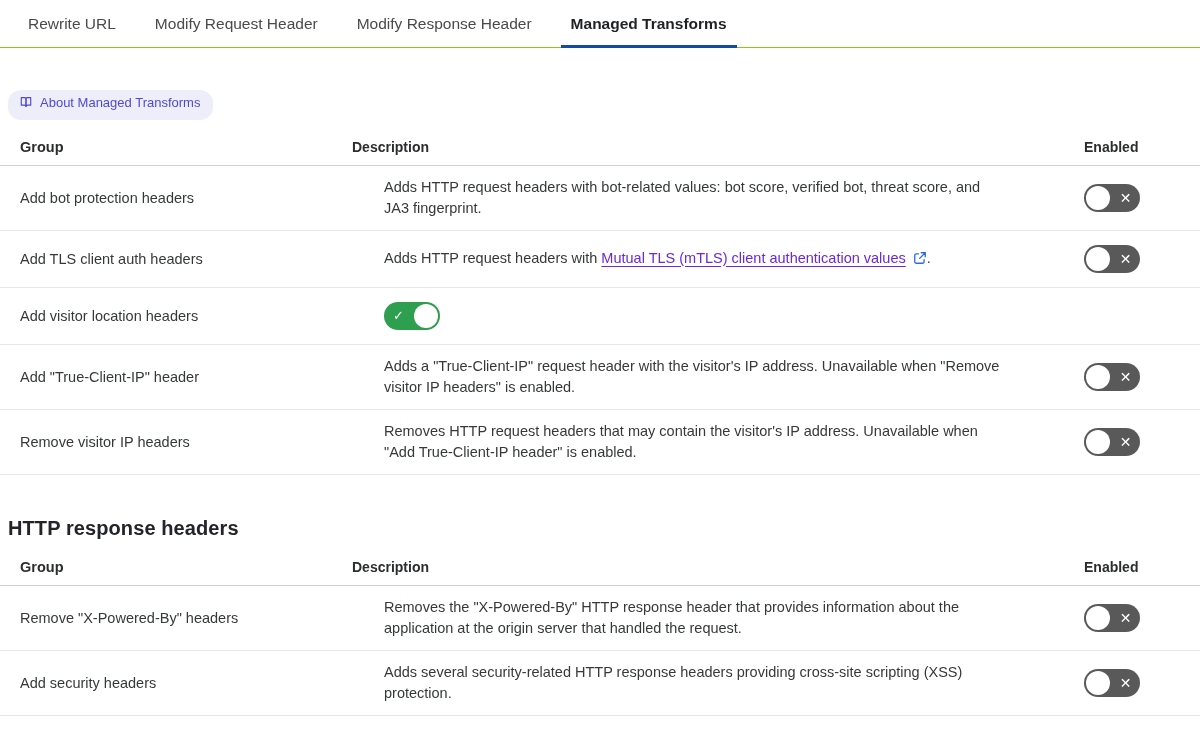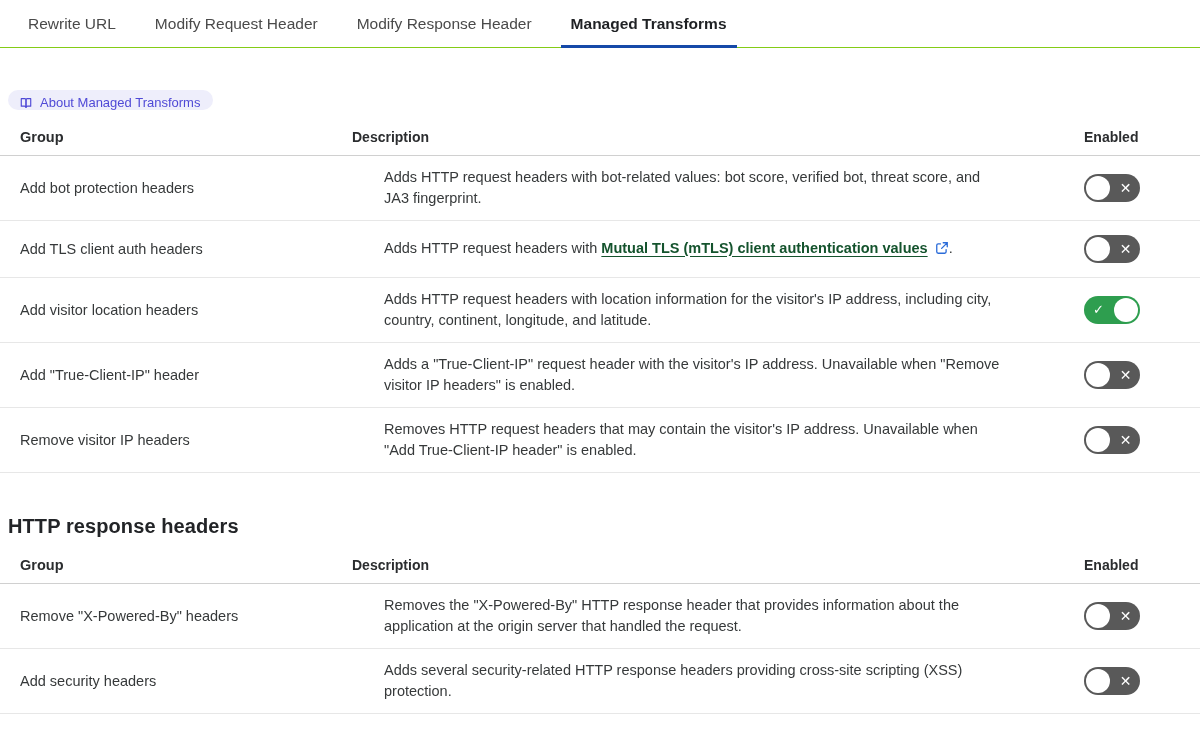--- a/index.html
+++ b/index.html
@@ -50,27 +50,26 @@
     margin: 42px 8px 14px;
   }
   .section-title {
     font-size: 20px;
     font-weight: 700;
     color: #222427;
     letter-spacing: .1px;
   }
   .about-badge {
     display: inline-flex;
-    align-items: center;
     gap: 7px;
     background: #eeeefb;
     color: #4f49d6;
     border: none;
     border-radius: 13px;
-    padding: 5px 13px 0 11px;
+    padding: 5px 13px 10px 11px;
     font-size: 13px;
     font-family: inherit;
     cursor: pointer;
     white-space: nowrap;
   }
   .about-badge svg { display: block; }
 
   
   .table { width: 100%; }
   .trow, .thead {
@@ -89,24 +88,23 @@
   }
   .trow {
     border-bottom: 1px solid #e7e7e7;
     min-height: 57px;
     padding: 11px 0;
     gap: 32px;
   }
   .cell.group { padding-left: 20px; font-size: 14.5px; }
   .cell.desc  { font-size: 14.5px; line-height: 21px; padding-right: 44px; }
   .desc-link {
-    color: #14532d;
+    color: #6d28d9;
     text-decoration: underline;
     text-underline-offset: 3px;
-    font-weight: bold;
   }
   .ext-icon { display: inline-block; vertical-align: -2px; margin-left: 3px; }
 
   
   .toggle {
     position: relative;
     width: 56px; height: 28px;
     border-radius: 14px;
     background: #595959;
     border: none;
@@ -180,21 +178,20 @@
               </svg></span>.</div>
     <div class="cell enabled">
       <button class="toggle">
         <span class="knob"></span>
         <span class="glyph">✕</span>
       </button>
     </div>
   </div>
         <div class="trow">
     <div class="cell group">Add visitor location headers</div>
-    <div class="cell desc">Adds HTTP request headers with location information for the visitor's IP address, including city, country, continent, longitude, and latitude.</div>
     <div class="cell enabled">
       <button class="toggle on">
         <span class="knob"></span>
         <span class="glyph">✓</span>
       </button>
     </div>
   </div>
         <div class="trow">
     <div class="cell group">Add "True-Client-IP" header</div>
     <div class="cell desc">Adds a "True-Client-IP" request header with the visitor's IP address. Unavailable when "Remove visitor IP headers" is enabled.</div>

